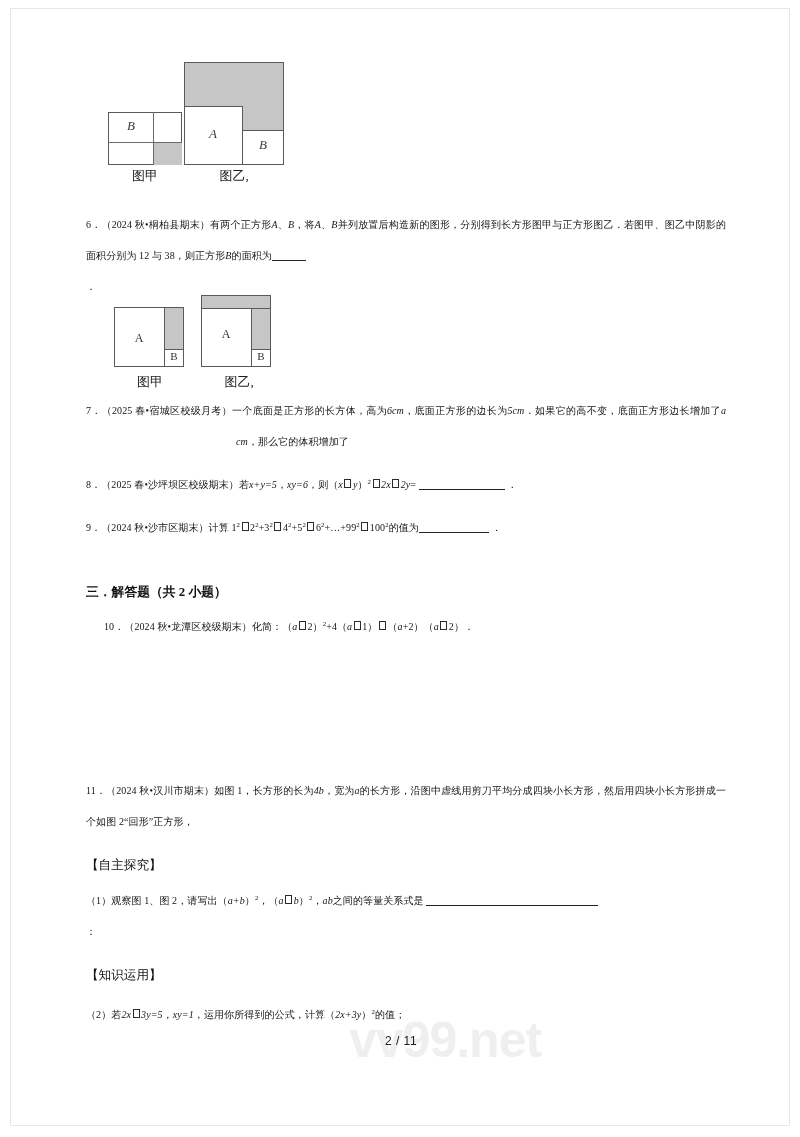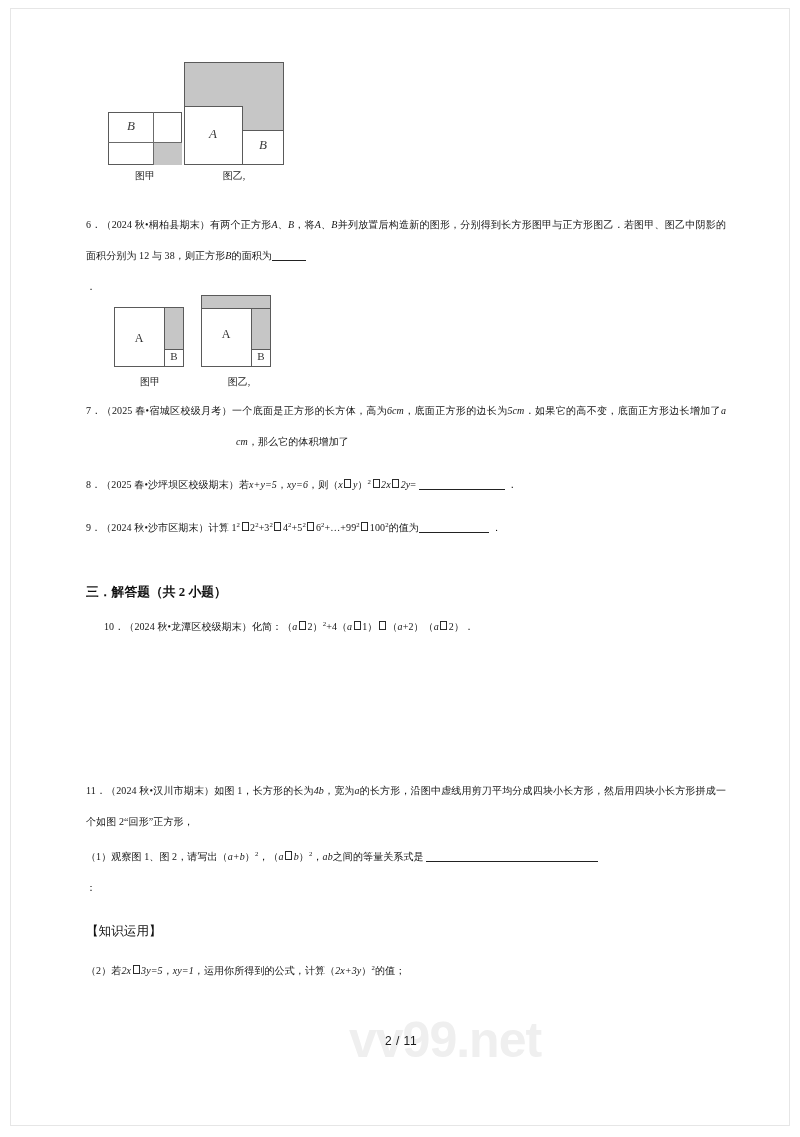--- a/index.html
+++ b/index.html
@@ -96,21 +96,21 @@
   .blank.w-lg { width: 172px; }
   .gap-lg { display: inline-block; width: 150px; }
 
   
   .fig-group {
     position: relative;
   }
   .fig-box { position: absolute; }
   .fig-caption {
     position: absolute;
-    font-size: 10px;
+    font-size: 13px;
     line-height: 14px;
     color: #1d1d1d;
     white-space: nowrap;
     text-align: center;
   }
 
   .rect {
     position: absolute;
     box-sizing: border-box;
     border: 1.3px solid #5a5a5a;
@@ -246,20 +246,21 @@
     <p class="para indent" style="margin-top:4px;">
       <span>10．</span><span>（2024 秋•龙潭区校级期末）</span><span>化简：（</span><i>a</i><span class="tofu"></span><span>2</span>）<sup>2</sup><span>+4（</span><i>a</i><span class="tofu"></span><span>1</span><span>）</span><span class="tofu"></span><span>（</span><i>a</i><span>+2）（</span><i>a</i><span class="tofu"></span><span>2</span><span>）．</span>
     </p>
   </div>
 
   <div class="content" style="top:766px;">
     <p class="para">
       <span>11．</span><span>（2024 秋•汉川市期末）</span><span>如图 1，长方形的长为</span><i>4b</i><span>，宽为</span><i>a</i><span>的长方形，沿图中虚线用剪刀平均分成四块小长方形，然后用四块小长方形拼成一个如图 2“回形”正方形，</span>
     </p>
 
+    <p class="bracket-head" style="margin-top:13px;">【自主探究】</p>
 
     <p class="para" style="margin-top:4px;">
       <span>（1）</span><span>观察图 1、图 2，请写出（</span><i>a</i><i>+b</i>）<sup>2</sup><span>，（</span><i>a</i><span class="tofu"></span><i>b</i>）<sup>2</sup><span>，</span><i>ab</i><span>之间的等量关系式是</span> <span class="blank w-lg"></span>
     </p>
     <p class="para">
       <span>：</span>
     </p>
 
     <p class="bracket-head" style="margin-top:13px;">【知识运用】</p>
 

